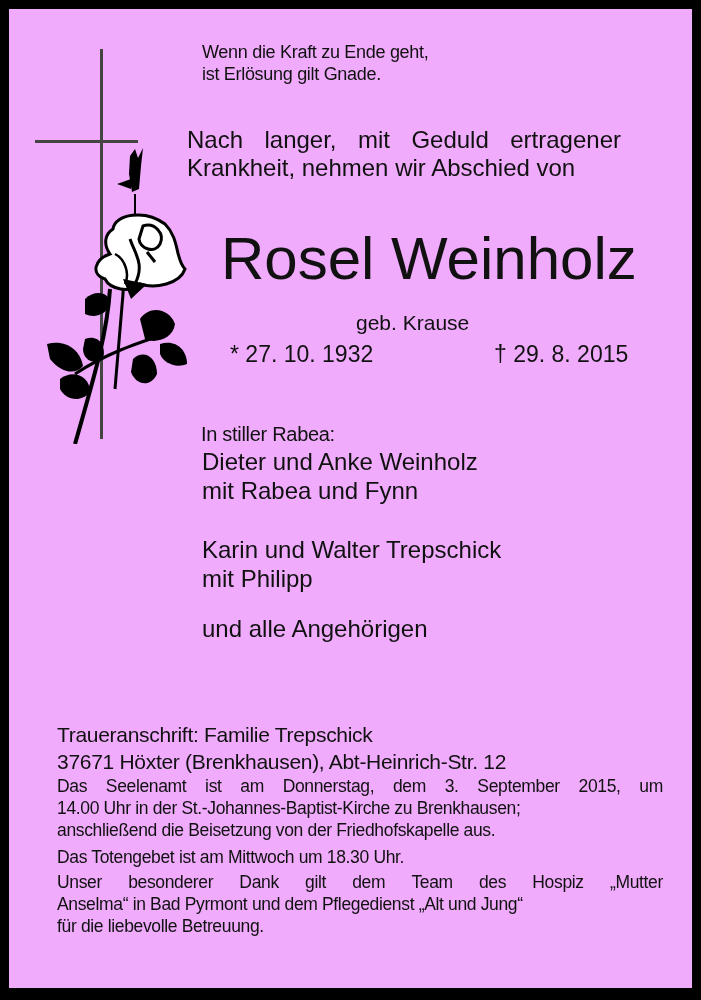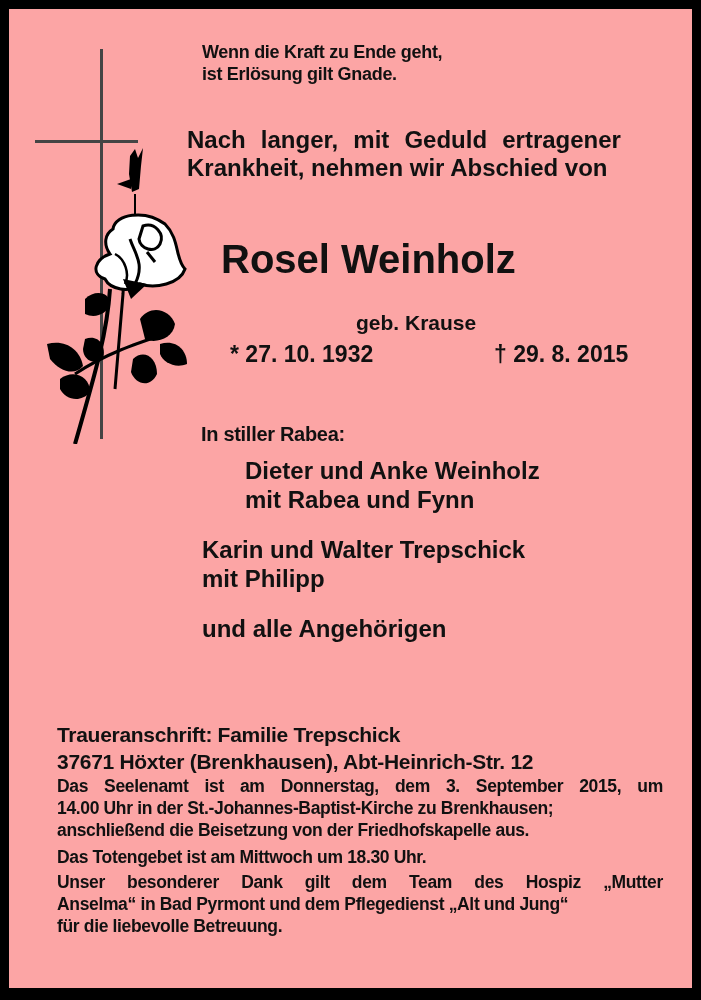--- a/index.html
+++ b/index.html
@@ -1,22 +1,22 @@
 <!DOCTYPE html>
 <html><head>
 <meta charset="utf-8">
 <style>
   html, body { margin: 0; padding: 0; }
   body { width: 701px; height: 1000px; background: #000; font-family: "Liberation Sans", sans-serif; color: #111; }
-  .page { position: absolute; left: 9px; top: 9px; width: 683px; height: 979px; background: #fca5a5; overflow: hidden; font-weight: bold; }
+  .page { position: absolute; left: 9px; top: 9px; width: 683px; height: 979px; background: #f0abfc; overflow: hidden; }
   .abs { position: absolute; white-space: nowrap; }
   .motto { left: 193px; top: 32px; font-size: 18px; line-height: 22px; letter-spacing: -0.3px; }
   .intro { left: 178px; top: 117px; font-size: 24px; line-height: 28px; width: 434px; }
   .intro .l1 { display: flex; justify-content: space-between; width: 434px; }
-  .name { left: 212px; top: 222px; font-size: 40px; line-height: 56px; }
+  .name { left: 212px; top: 222px; font-size: 60px; line-height: 56px; }
   .birthname { left: 347px; top: 294px; font-size: 21px; margin-top: 8px; }
   .birth { left: 221px; top: 332px; font-size: 23px; }
   .death { left: 485px; top: 332px; font-size: 23px; }
   .mourning-label { left: 192px; top: 414px; font-size: 20px; letter-spacing: -0.3px; }
   .fam { left: 193px; font-size: 24px; line-height: 29px; }
   .address { left: 48px; top: 684px; font-size: 21px; line-height: 27px; letter-spacing: -0.3px; margin-top: 28px; }
   .notes { left: 48px; font-size: 17.5px; line-height: 22px; letter-spacing: -0.35px; }
   .justify { width: 606px; display: flex; justify-content: space-between; }
   .cross-v { position: absolute; left: 91px; top: 40px; width: 3px; height: 390px; background: #444; }
   .cross-h { position: absolute; left: 26px; top: 131px; width: 103px; height: 3px; background: #444; }
@@ -72,21 +72,21 @@
     <div>Krankheit, nehmen wir Abschied von</div>
   </div>
 
   <div class="abs name">Rosel Weinholz</div>
   <div class="abs birthname">geb. Krause</div>
   <div class="abs birth">* 27. 10. 1932</div>
   <div class="abs death">† 29. 8. 2015</div>
 
   <div class="abs mourning-label">In stiller Rabea:</div>
 
-  <div class="abs fam" style="top:447px;margin-left:43px;">
+  <div class="abs fam" style="top:438px;">
     <div>Dieter und Anke Weinholz</div>
     <div>mit Rabea und Fynn</div>
   </div>
   <div class="abs fam" style="top:526px;">
     <div>Karin und Walter Trepschick</div>
     <div>mit Philipp</div>
   </div>
   <div class="abs fam" style="top:605px;">
     <div>und alle Angehörigen</div>
   </div>

